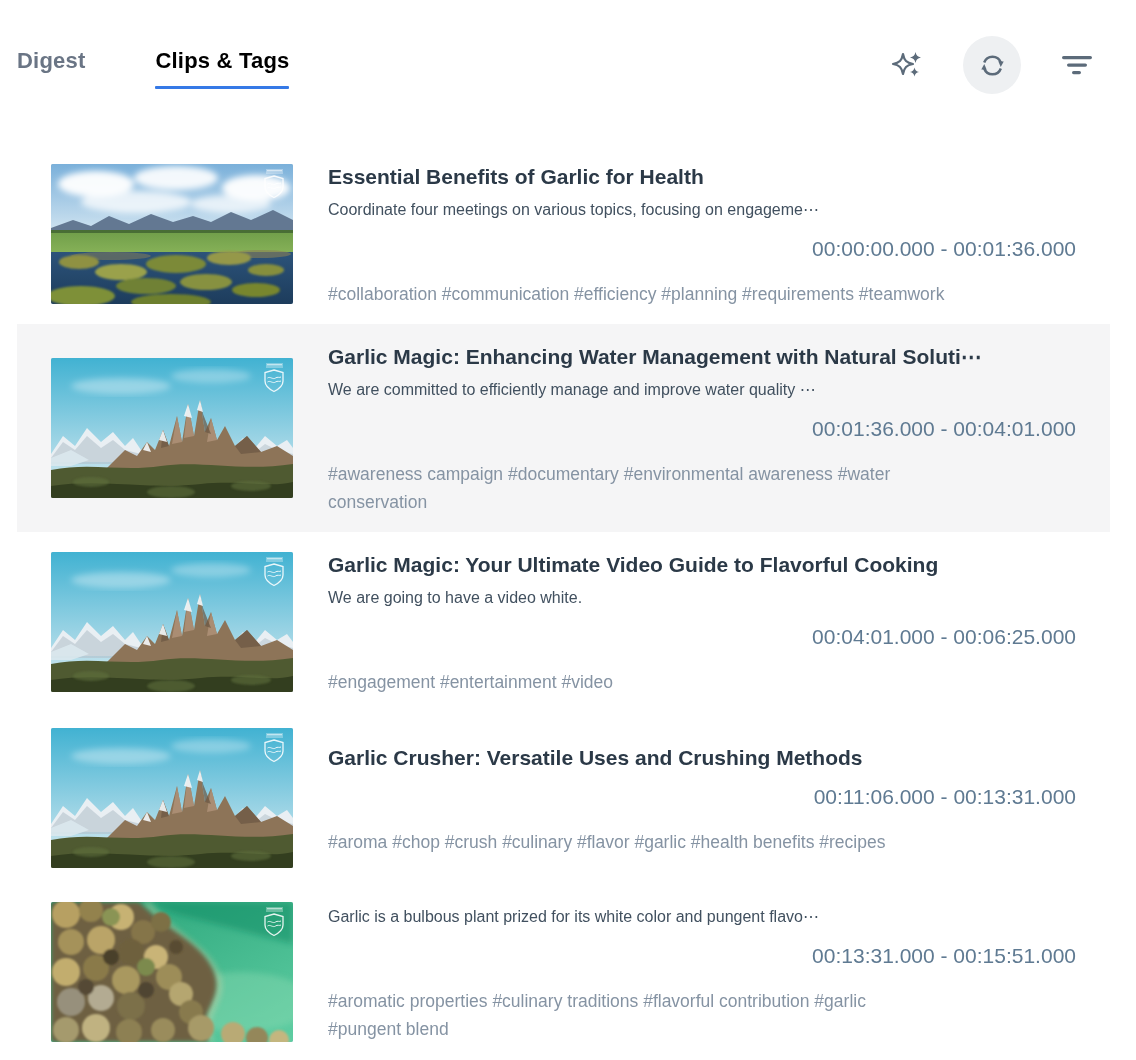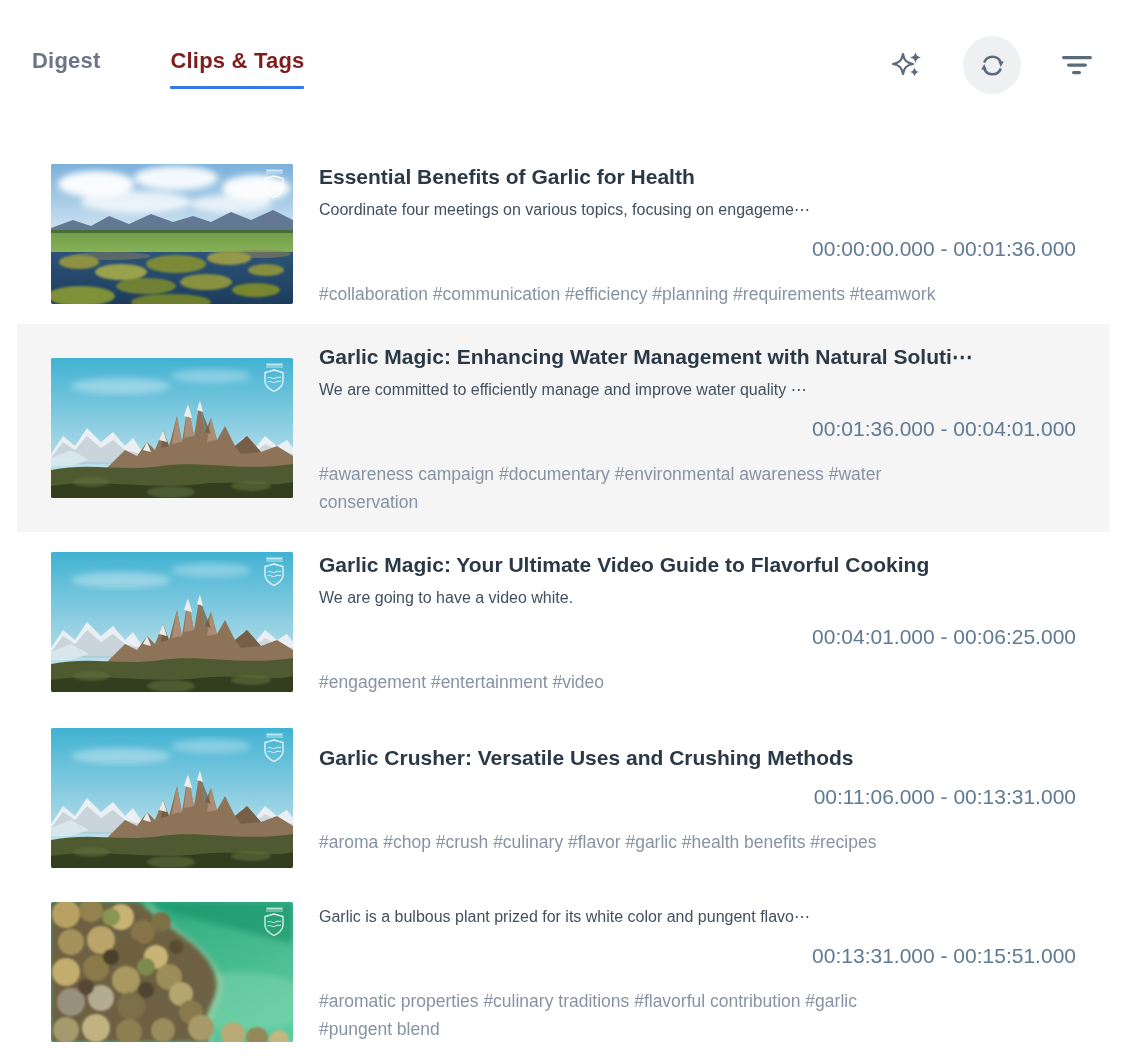--- a/index.html
+++ b/index.html
@@ -3,32 +3,32 @@
 <meta charset="utf-8">
 <style>
   * { box-sizing: border-box; }
   html, body { margin: 0; padding: 0; }
   body {
     width: 1136px; height: 1060px; overflow: hidden;
     background: #ffffff;
     font-family: "Liberation Sans", sans-serif;
   }
   .header { position: relative; height: 100px; }
-  .tabs { position: absolute; left: 32px; top: 48px; display: flex; gap: 70px; }
+  .tabs { position: absolute; left: 17px; top: 48px; display: flex; gap: 70px; }
   .tab { cursor: pointer; }
   .tab-label { font-size: 22px; font-weight: 700; color: #6a7585; letter-spacing: 0.2px; }
-  .tab.active .tab-label { color: #7f1d1d; }
+  .tab.active .tab-label { color: #000000; }
   .tab-underline { height: 3px; margin-top: 12px; border-radius: 1px; background: transparent; }
   .tab.active .tab-underline { background: #3579e6; }
   .actions { position: absolute; right: 41px; top: 36px; display: flex; align-items: center; gap: 38px; }
   .icon-btn { width: 36px; height: 36px; display: flex; align-items: center; justify-content: center; cursor: pointer; }
   .icon-btn.circled { width: 58px; height: 58px; border-radius: 50%; background: #eef0f2; }
 
   .list { margin: 0 26px 0 17px; padding-top: 44px; }
-  .row { display: flex; align-items: center; gap: 26px; padding: 16px 34px; }
+  .row { display: flex; align-items: center; gap: 35px; padding: 16px 34px; }
   .row.highlighted { background: #f5f5f6; }
   .thumb { position: relative; width: 242px; height: 140px; flex: none; overflow: hidden; border-radius: 2px; background: #9db8c8; }
   .thumb > svg { display: block; }
   .watermark { position: absolute; top: 5px; right: 7px; opacity: 0.88; }
   .meta { flex: 1; min-width: 0; }
   .clip-title { font-size: 21px; font-weight: 700; color: #2b3947; line-height: 33px; white-space: nowrap; }
   .clip-desc  { font-size: 16px; color: #41505f; line-height: 33px; white-space: nowrap; }
   .clip-time  { font-size: 21px; color: #5f7a92; line-height: 33px; margin-top: 6px; text-align: right; }
   .clip-tags  { font-size: 17.5px; color: #8593a3; line-height: 28px; margin-top: 15px; white-space: pre-line; }
 </style>

